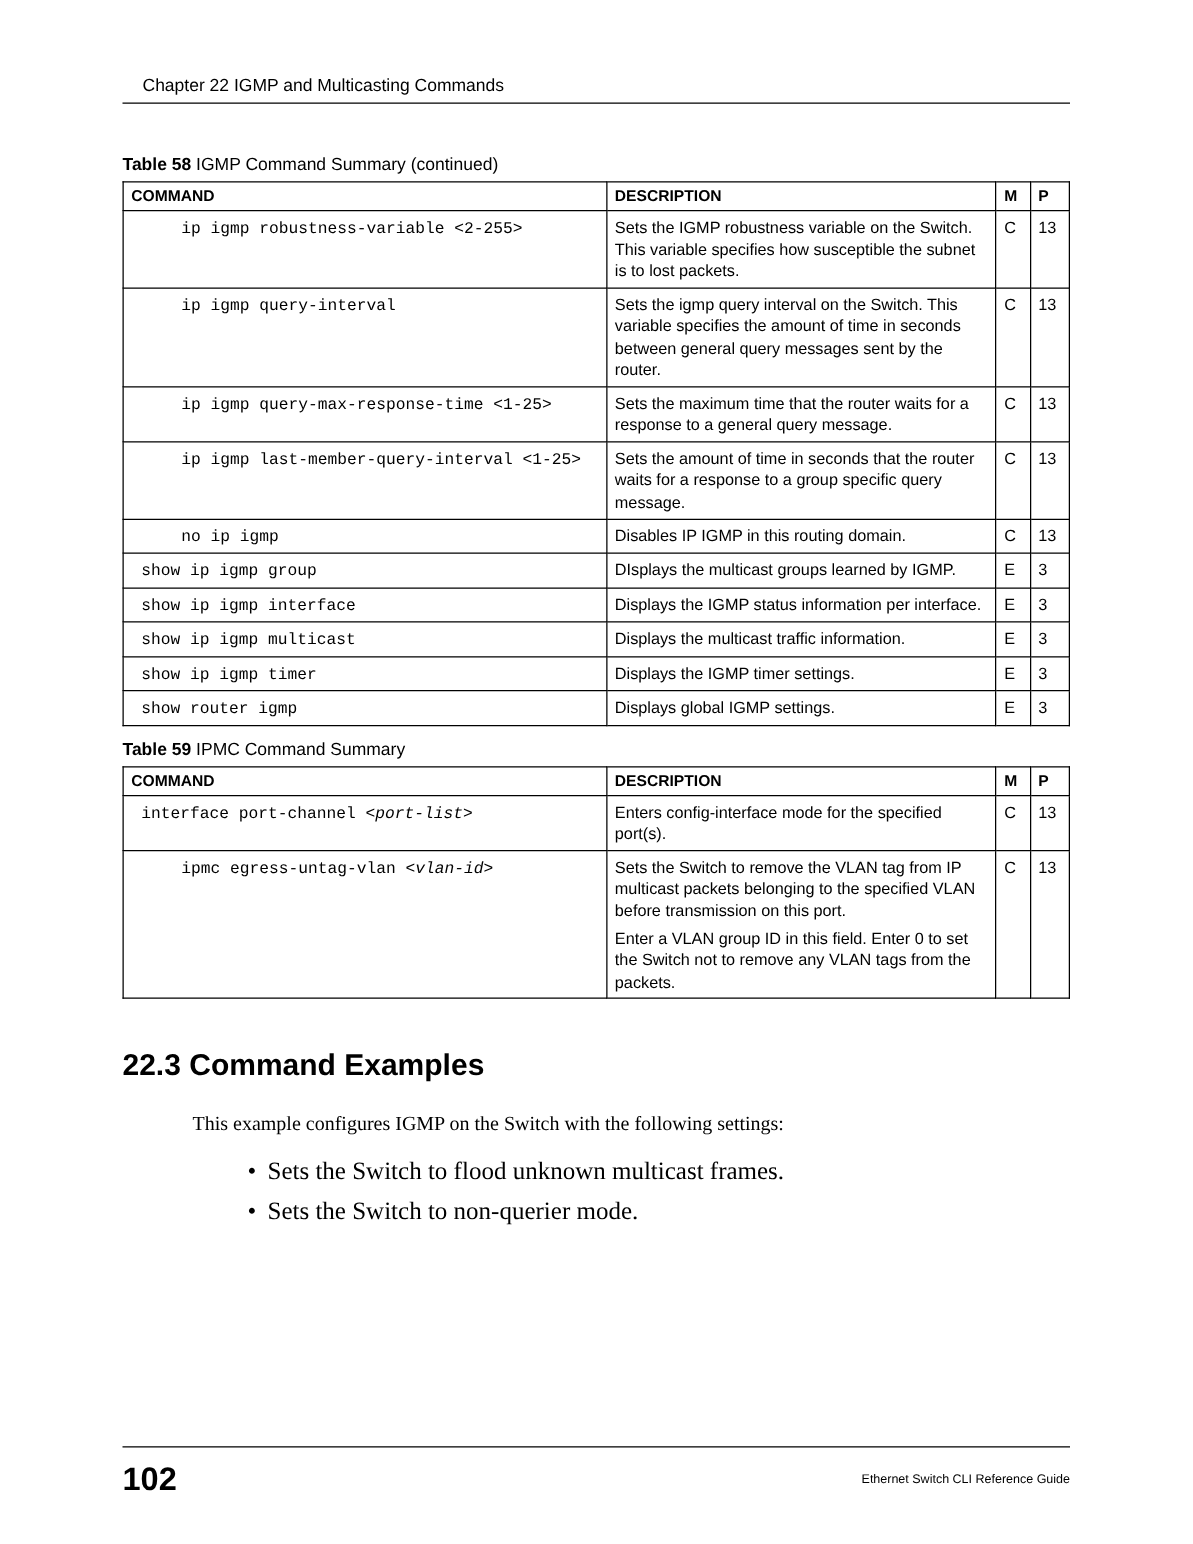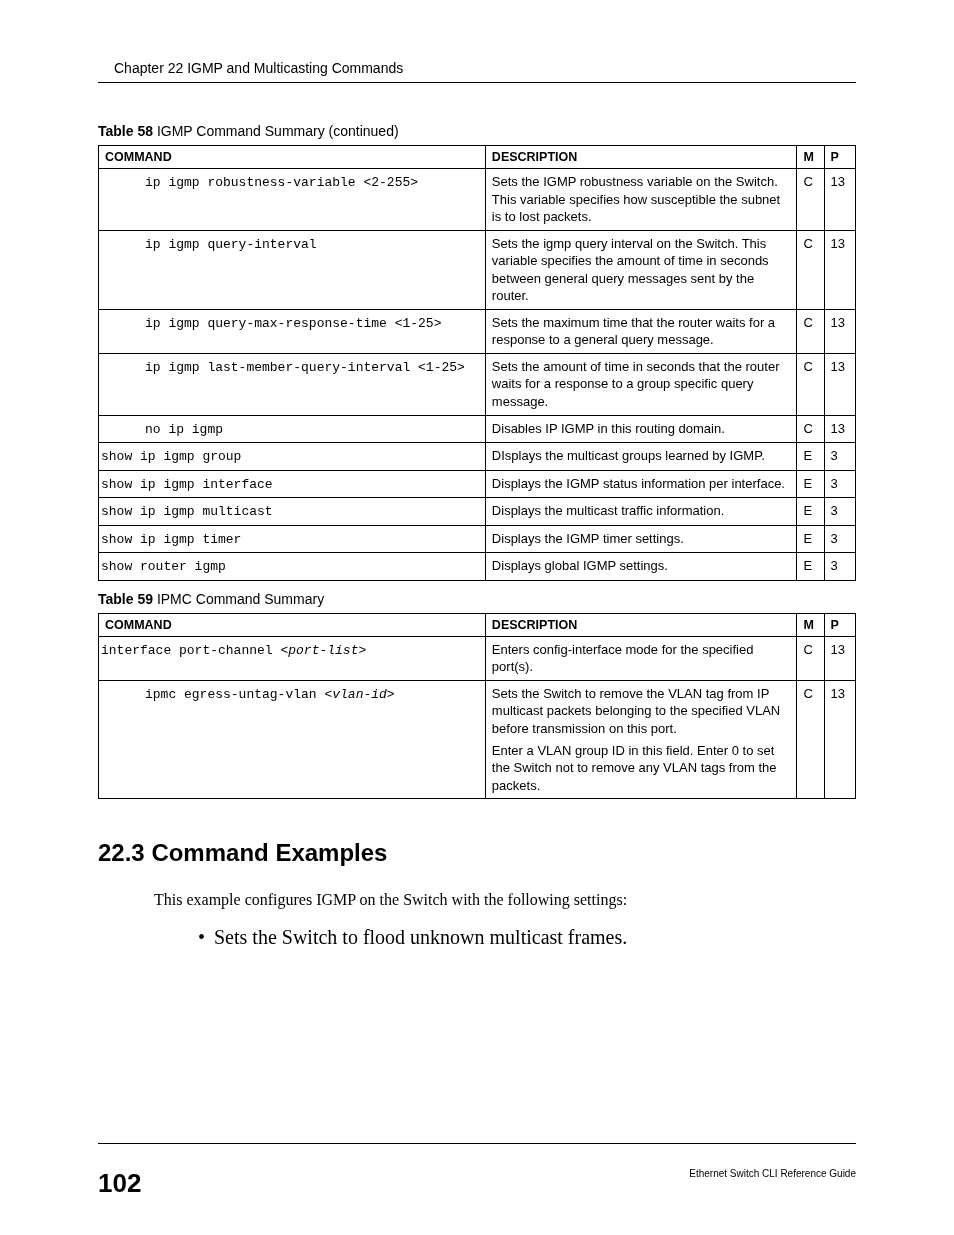--- a/index.html
+++ b/index.html
@@ -66,21 +66,21 @@
     }
     .mono {
       font-family: "Courier New", Courier, monospace;
       font-size: 13px;
       white-space: pre-wrap;
     }
     .indent1 {
       padding-left: 46px;
     }
     .indent0 {
-      padding-left: 2px;
+      padding-left: 14px;
     }
     .desc-para {
       margin-bottom: 4px;
     }
     .desc-para:last-child {
       margin-bottom: 0;
     }
     .section-heading {
       font-size: 24px;
       font-weight: bold;
@@ -110,24 +110,24 @@
       content: "•";
       position: absolute;
       left: 0;
     }
     .footer {
       position: absolute;
       bottom: 36px;
       left: 98px;
       right: 98px;
       border-top: 1px solid #000;
-      padding-top: 24px;
+      padding-top: 10px;
       display: flex;
       justify-content: space-between;
-      align-items: flex-start;
+      align-items: center;
     }
     .page-number {
       font-size: 26px;
       font-weight: bold;
     }
     .footer-text {
       font-size: 10px;
     }
     .italic { font-style: italic; }
   </style>
@@ -277,18 +277,19 @@
         <td>C</td>
         <td>13</td>
       </tr>
     </tbody>
 </table>
 
 <h2 class="section-heading">22.3  Command Examples</h2>
 <p class="body-text">This example configures IGMP on the Switch with the following settings:</p>
 <ul class="bullet-list" id="bullet-list">
     <li>Sets the Switch to flood unknown multicast frames.</li>
+    <li>Sets the Switch to non-querier mode.</li>
   </ul>
 
 <div class="footer">
   <span class="page-number">102</span>
   <span class="footer-text">Ethernet Switch CLI Reference Guide</span>
 </div>
 
 </body></html>

